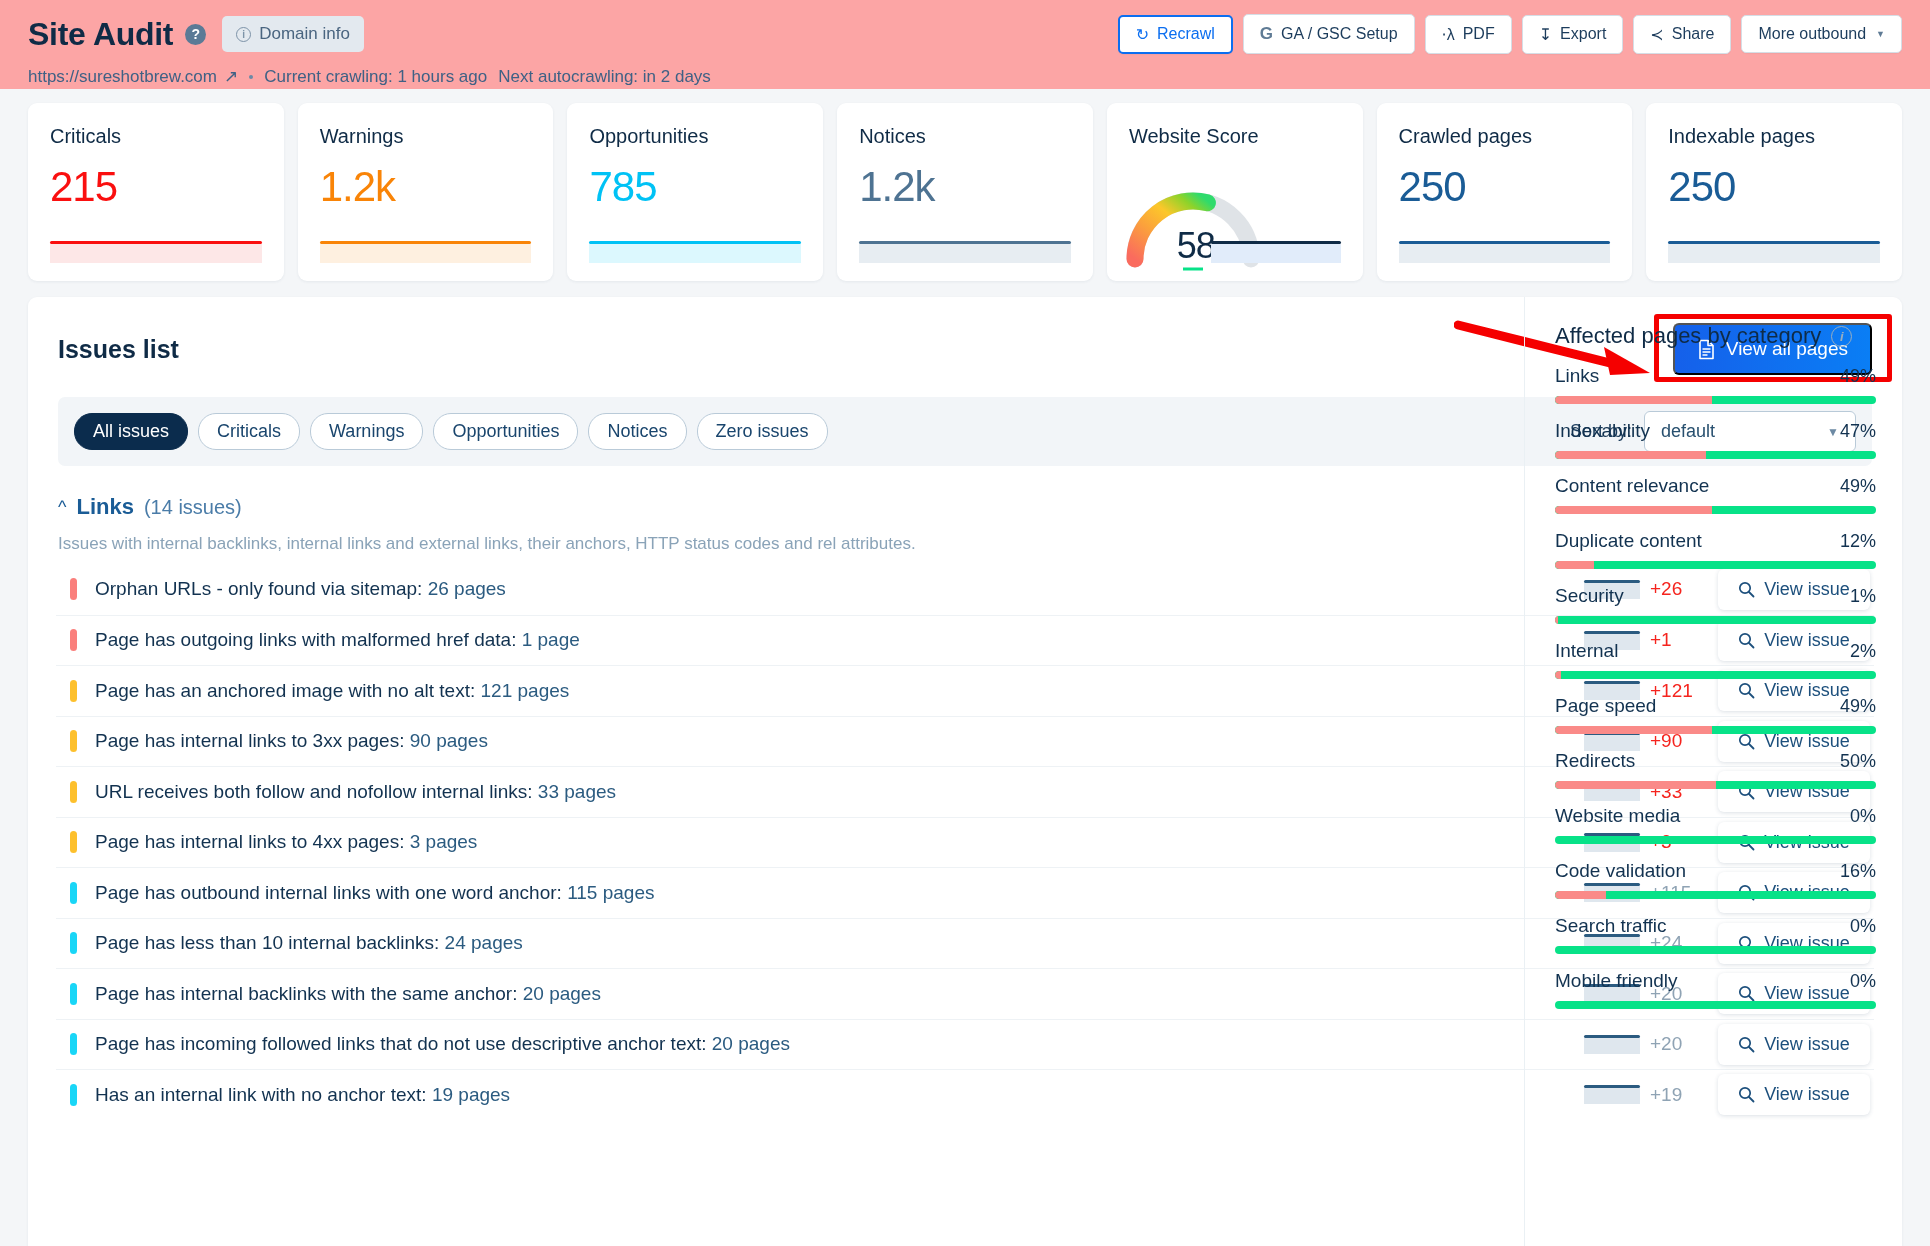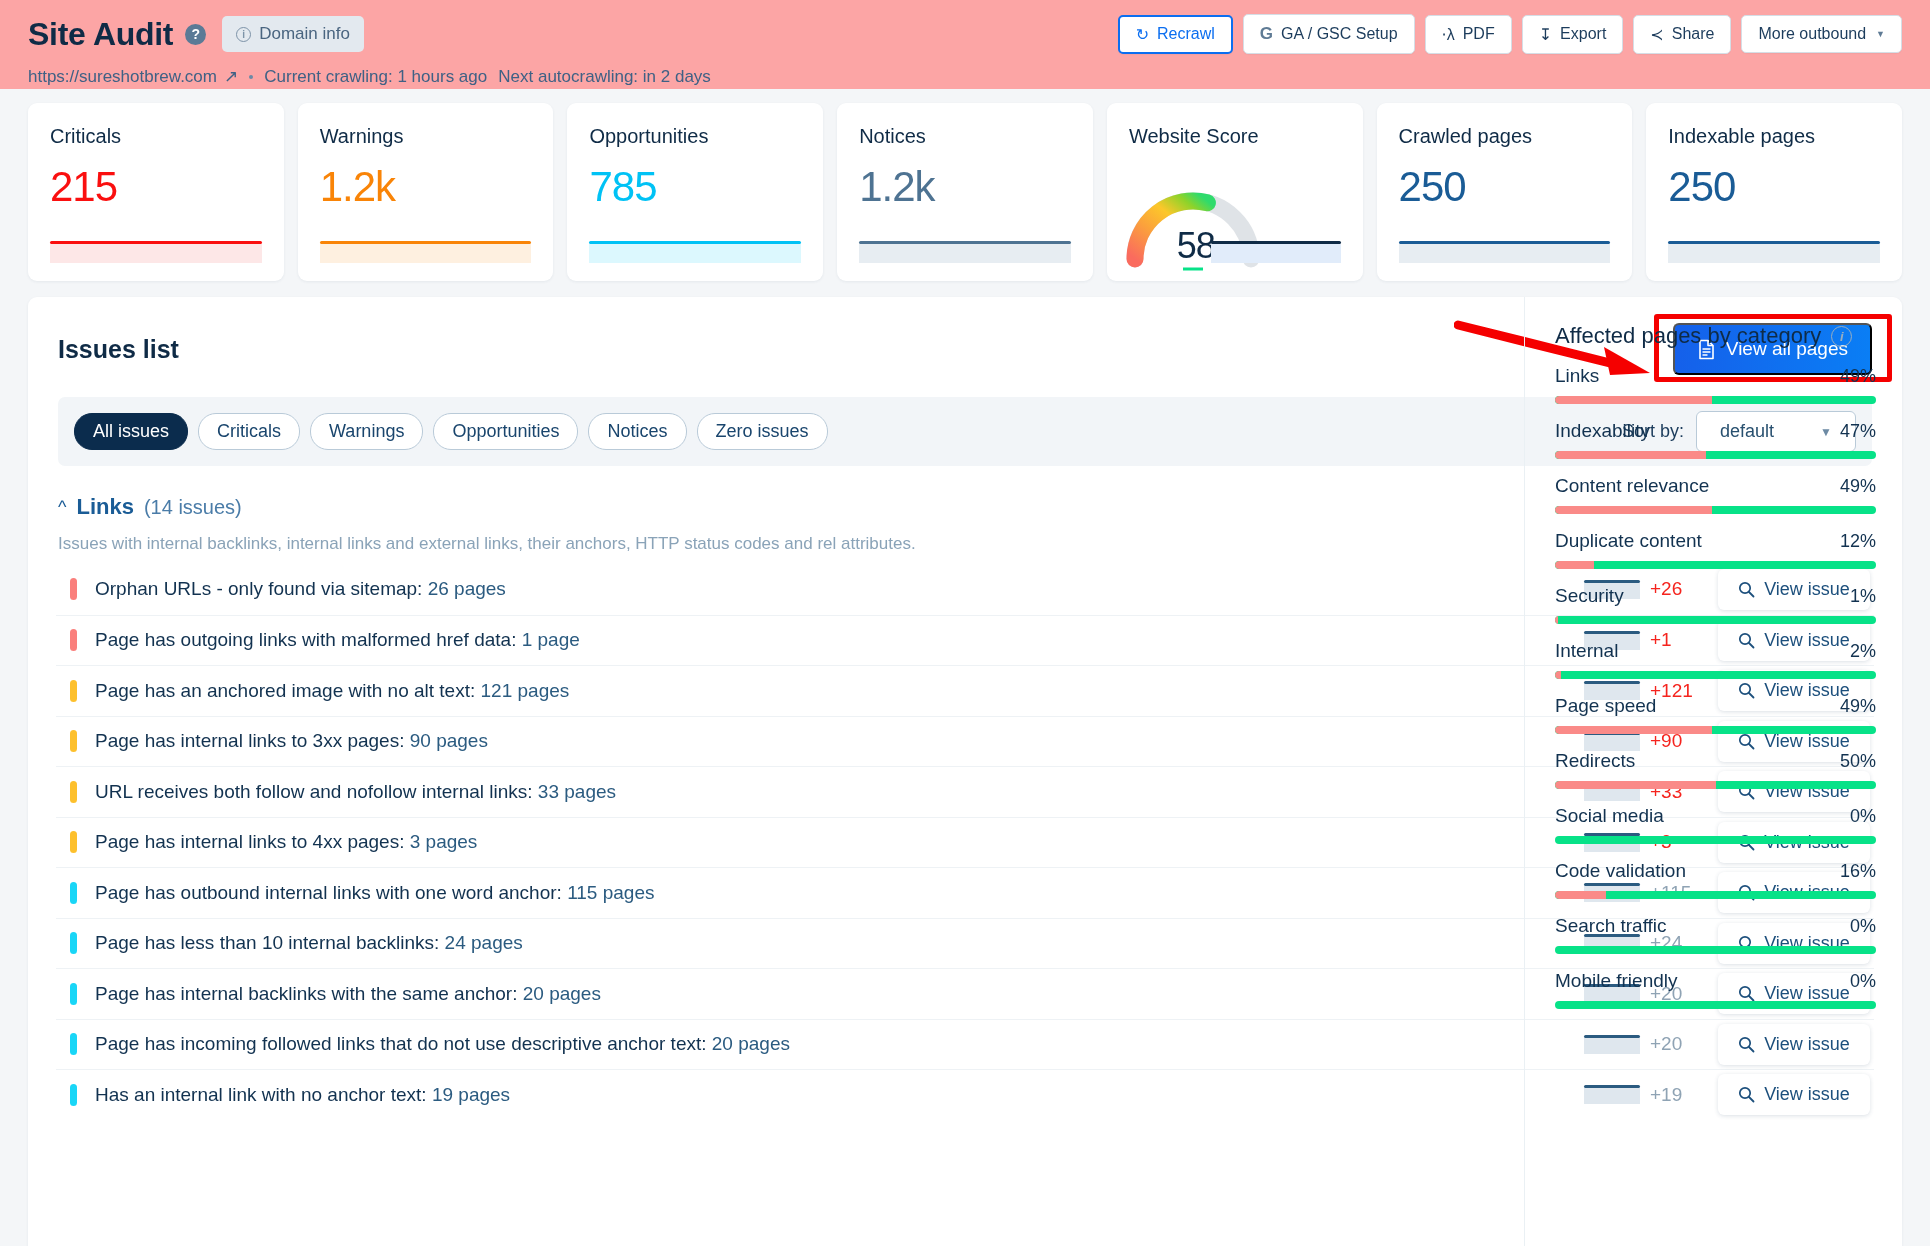--- a/index.html
+++ b/index.html
@@ -104,21 +104,21 @@
   }
   .chip {
     border: 1px solid #b9cad8; border-radius: 18px; padding: 7px 18px;
     font-size: 18px; color: #19456d; background: #fff;
   }
   .chip.active { background: #0b2c4d; color: #fff; border-color: #0b2c4d; font-weight: 500; }
   .sortwrap { margin-left: auto; display: flex; align-items: center; gap: 12px; }
   .sort-label { font-size: 18px; color: #1c3c5c; }
   .select {
     background: #fff; border: 1px solid #b9cad8; border-radius: 6px;
-    width: 160px; padding: 9px 23px; font-size: 18px; color: #28506f;
+    width: 212px; padding: 9px 16px; font-size: 18px; color: #28506f;
     display: flex; align-items: center;
   }
   .select .caret2 { margin-left: auto; color: #6d8aa4; font-size: 12px; }
 
   
   .section-head {
     display: flex; align-items: center; gap: 10px;
     margin: 28px 30px 0 30px; font-size: 22px; color: #1a5c96;
   }
   .chev { font-size: 18px; color: #1a5c96; }
@@ -598,21 +598,21 @@
             <div class="cat-top">
               <span>Redirects</span>
               <span class="cat-pct">50%</span>
             </div>
             <div class="bar">
               <i class="red" style="width:50%"></i>
             </div>
           </div>
           <div class="cat">
             <div class="cat-top">
-              <span>Social media</span>
+              <span>Website media</span>
               <span class="cat-pct">0%</span>
             </div>
             <div class="bar">
               <i class="red" style="width:0%"></i>
             </div>
           </div>
           <div class="cat">
             <div class="cat-top">
               <span>Code validation</span>
               <span class="cat-pct">16%</span>

